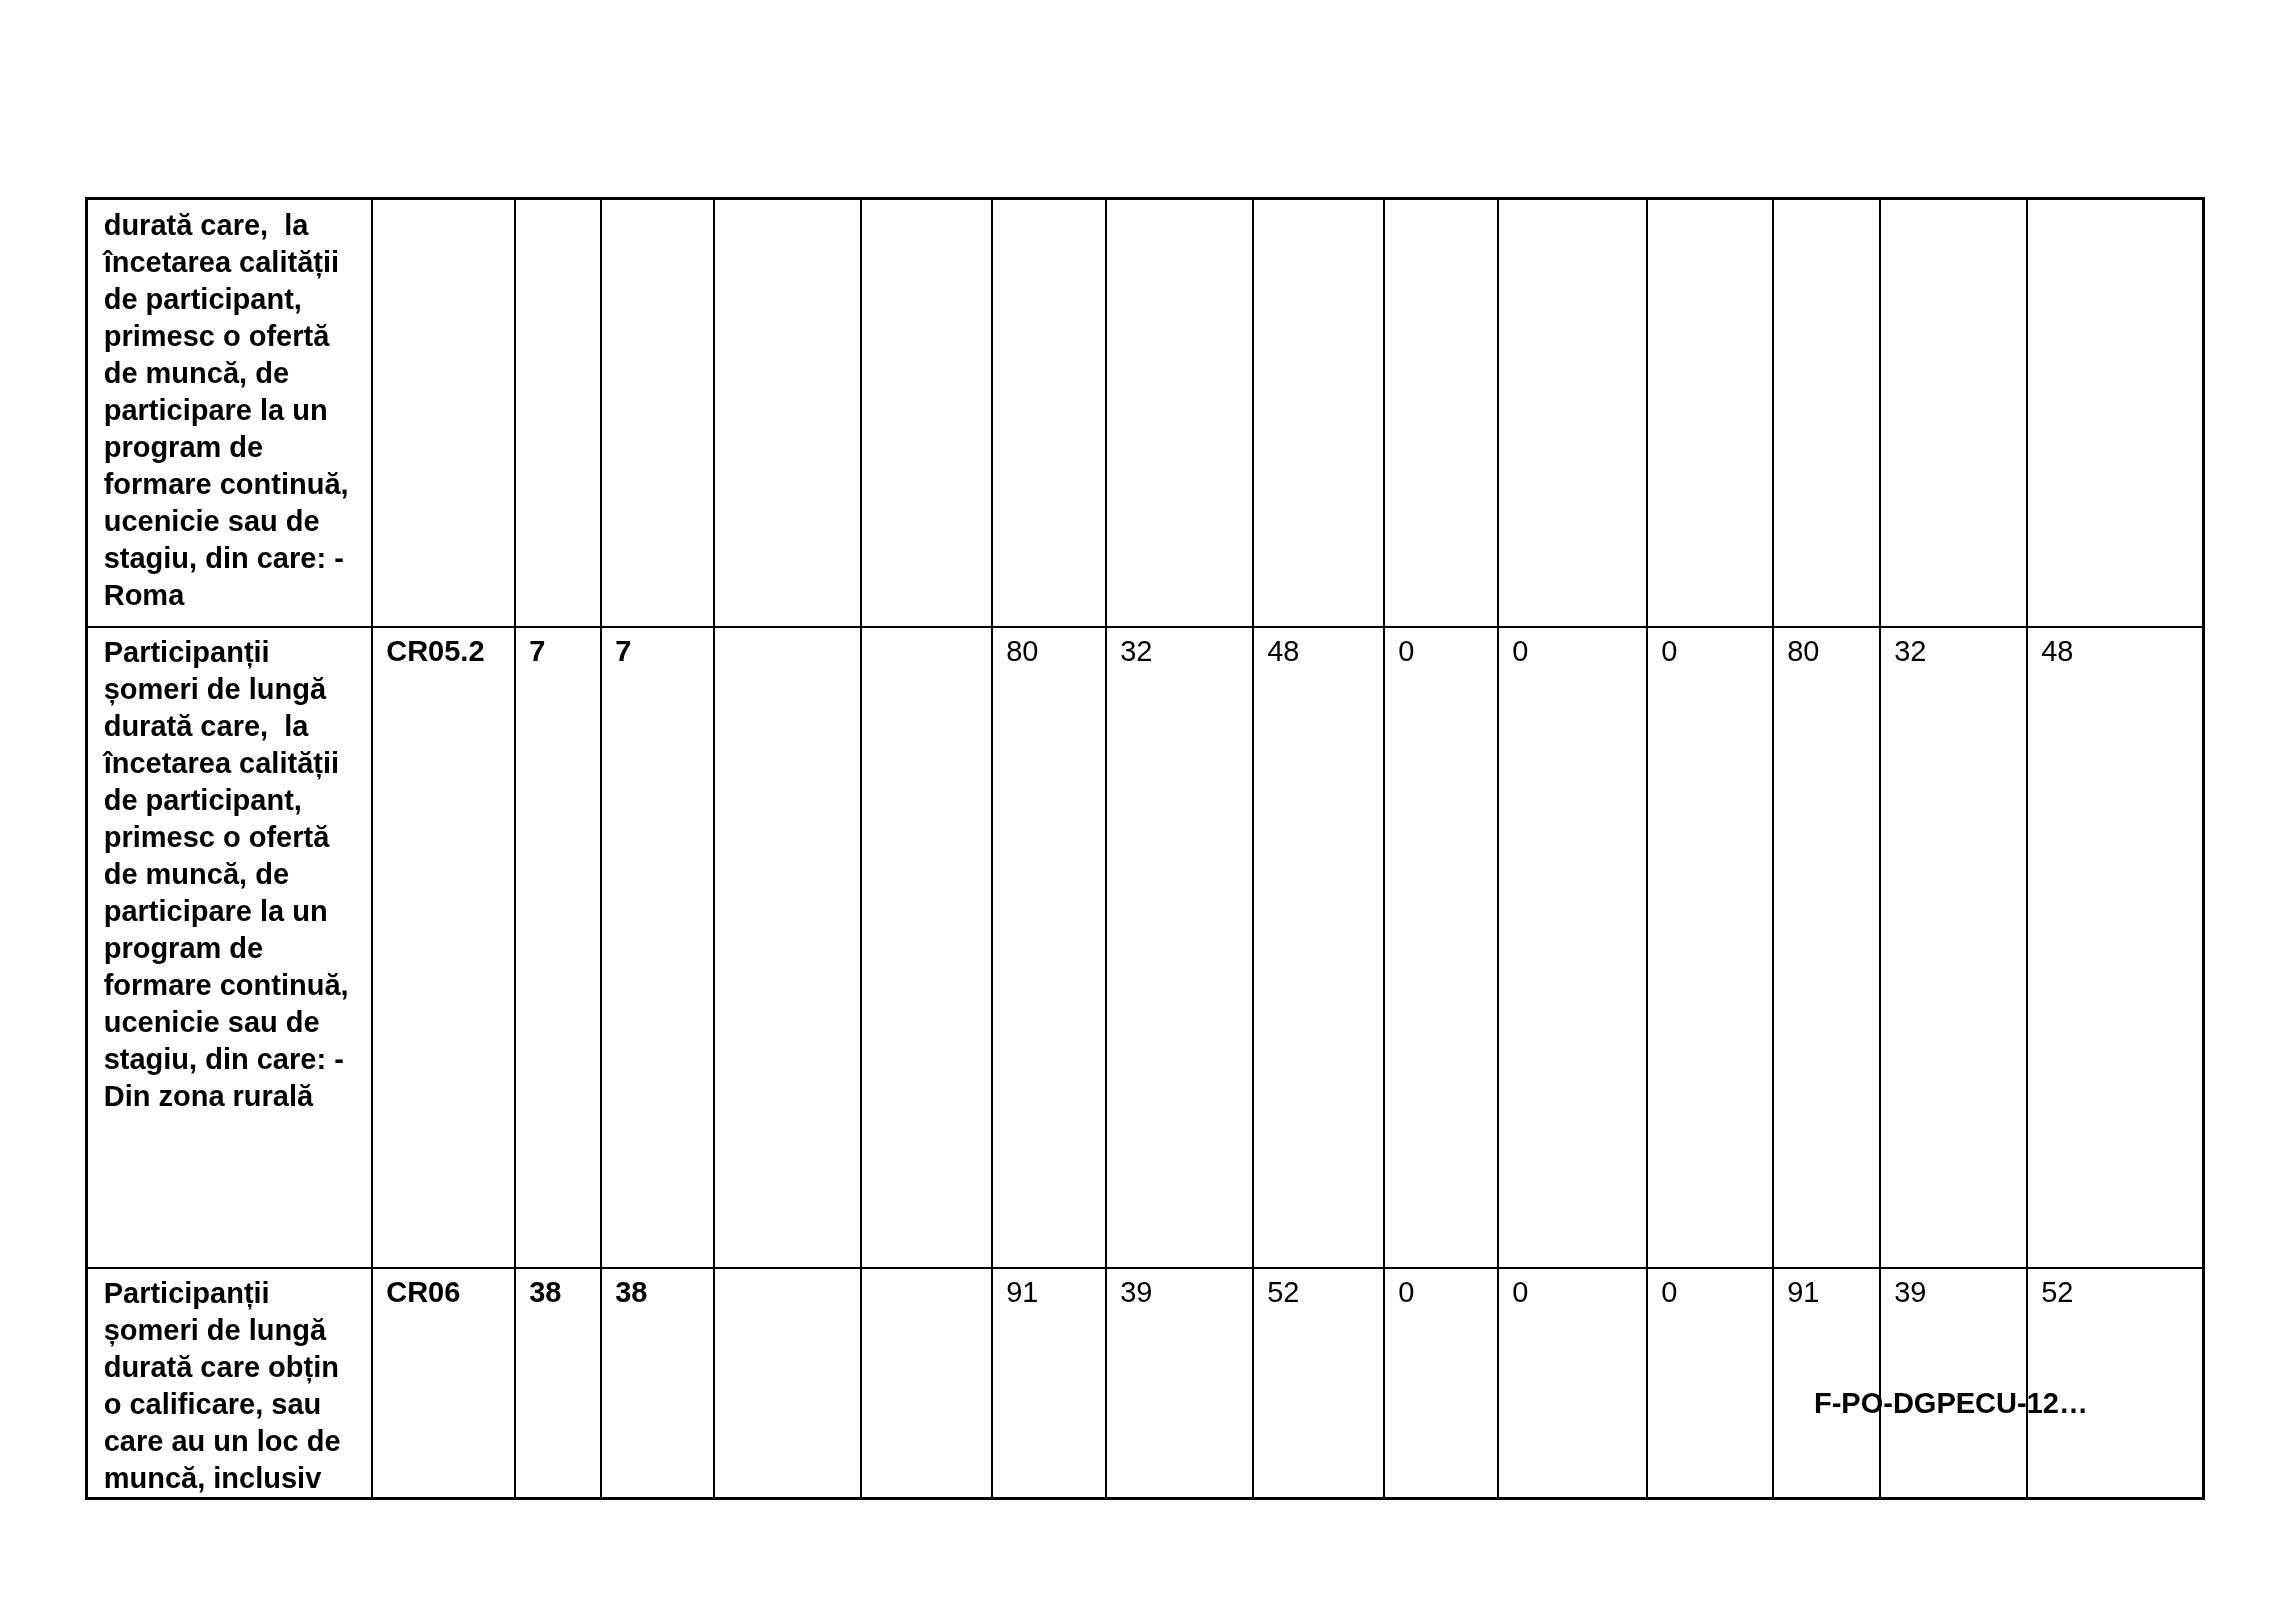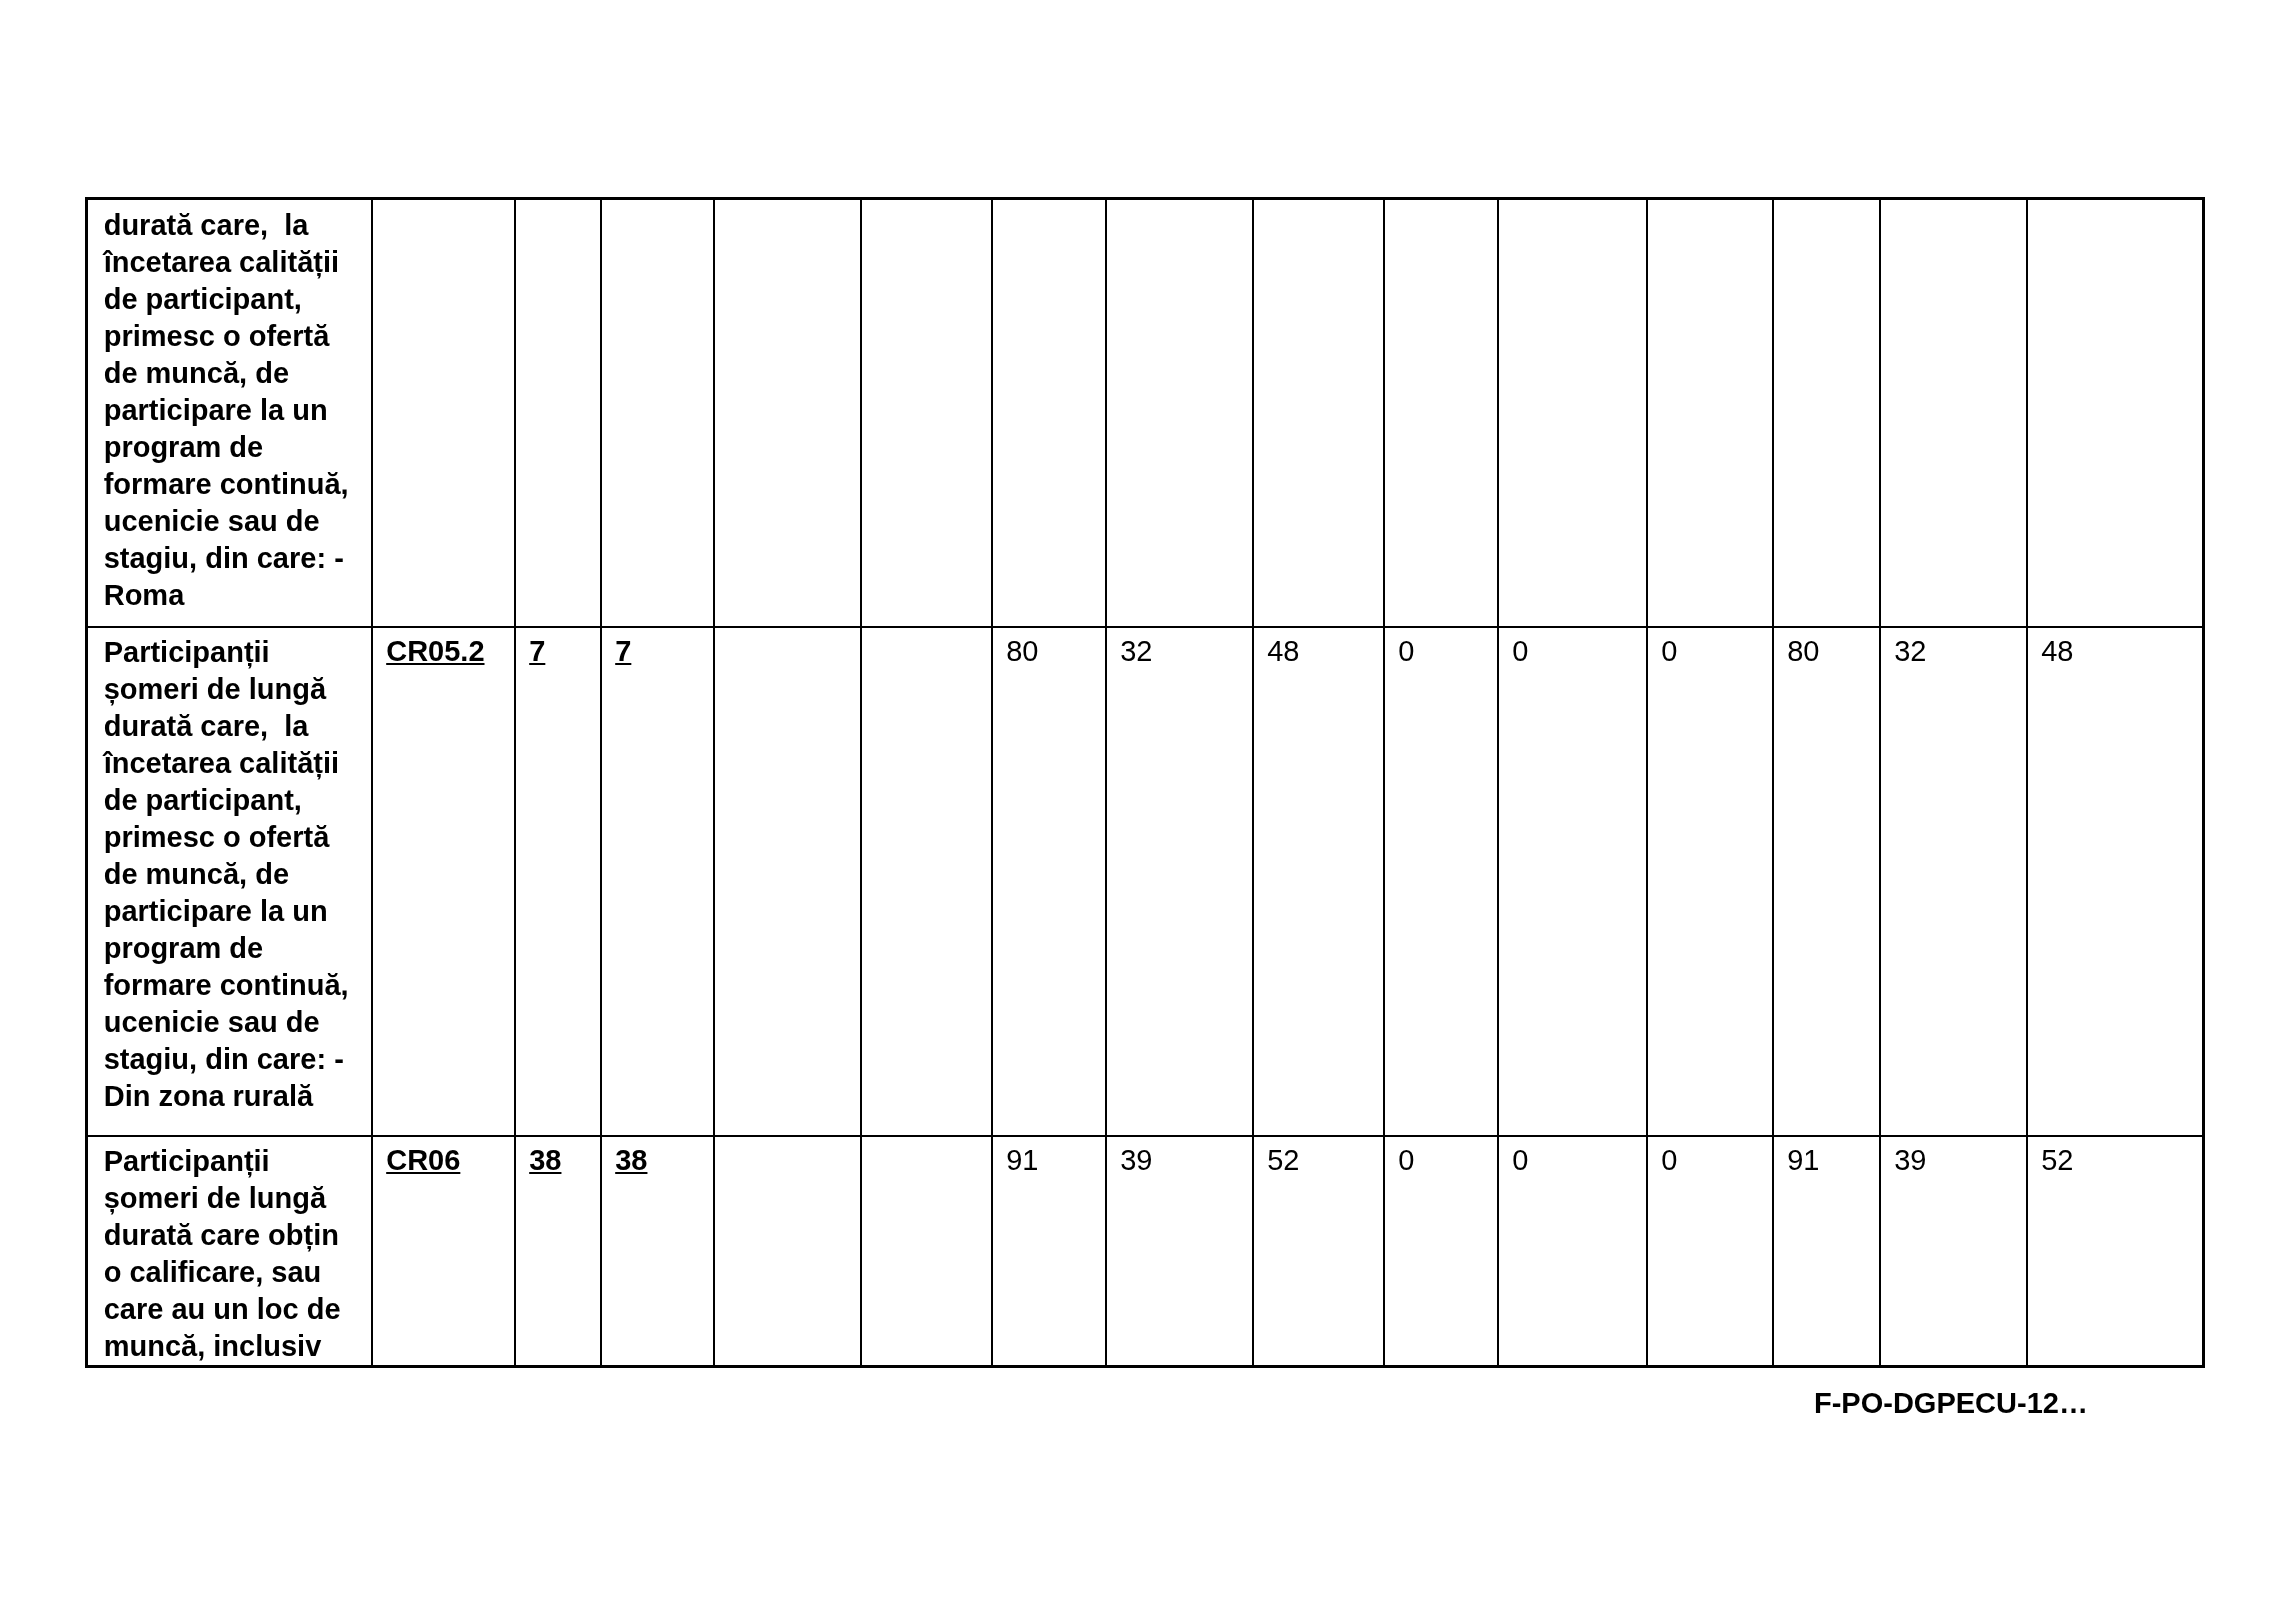--- a/index.html
+++ b/index.html
@@ -34,24 +34,23 @@
     font-weight: 400;
     overflow: hidden;
   }
   table.indicators td.desc {
     padding: 6.9px 11.8px 0 15.7px;
     font-weight: 700;
     white-space: pre-wrap;
   }
   table.indicators td.b {
     font-weight: 700;
-    text-decoration: underline;
   }
   tr.row-1 { height: 428px; }
-  tr.row-2 { height: 509px; margin-top: 40px; }
+  tr.row-2 { height: 641px; margin-top: 40px; }
   tr.row-3 { height: 229px; border-radius: 29px; }
 
   .form-code {
     position: absolute;
     left: 1814px;
     top: 1385px;
     font-size: 29px;
     line-height: 37px;
     font-weight: 700;
     white-space: nowrap;

